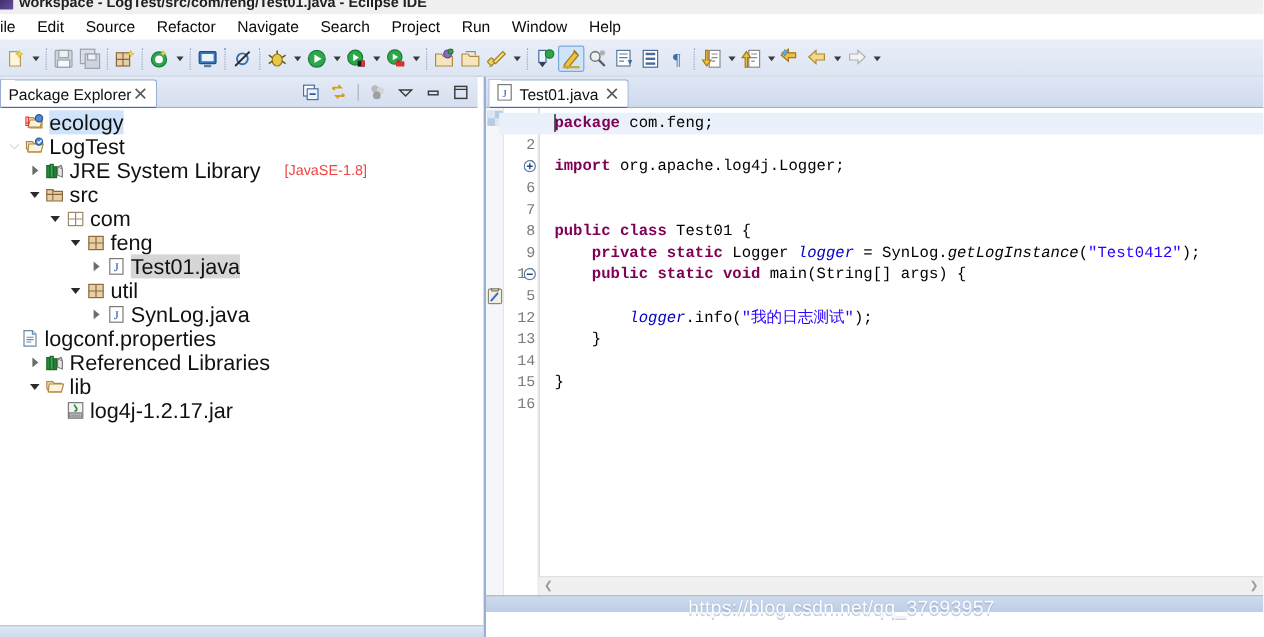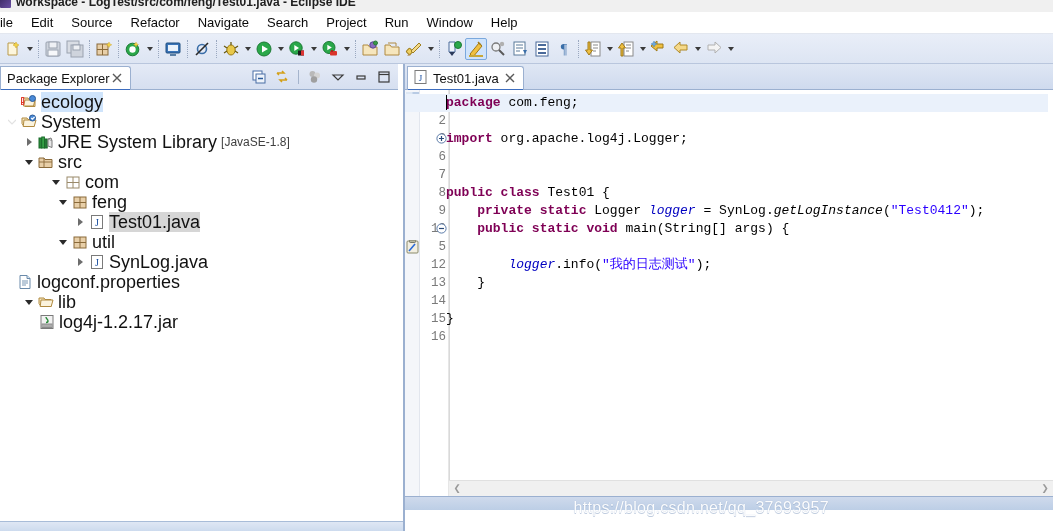--- a/index.html
+++ b/index.html
@@ -123,21 +123,21 @@
     padding-top: 2px;
     overflow: hidden;
   }
   .trow {
     display: flex; align-items: center;
     height: 20px; line-height: 20px;
     white-space: nowrap;
     cursor: default;
   }
   .trow .tlabel { font-size: 18px; color: #111; }
-  .trow .tsub { font-size: 12px; color: #404040; margin-left: 4px; }
+  .trow .tsub { font-size: 12px; color: #ef4444; margin-left: 20px; }
   .trow.sel-blue .tlabel { background: #cfe4fb; }
   .trow.sel-grey .tlabel { background: #d6d6d6; }
   .arrow {
     width: 16px; height: 20px; flex: 0 0 auto;
     display: inline-flex; align-items: center; justify-content: center;
   }
   .arrow.right::after {
     content: ""; width: 0; height: 0;
     border-top: 4px solid transparent;
     border-bottom: 4px solid transparent;
@@ -204,21 +204,21 @@
   }
   .fold {
     position: absolute; left: 31px; width: 11px; height: 11px;
   }
   .fold svg { display: block; }
   .vsep {
     position: absolute; left: 44px; top: 0; width: 1px; height: 420px;
     background: #d9d9d9;
   }
   .code-lines {
-    position: absolute; left: 41px; top: 0; right: 0; height: 420px;
+    position: absolute; left: 57px; top: 0; right: 0; height: 420px;
   }
   .cline {
     position: absolute; left: 0; height: 18px; line-height: 18px;
     white-space: pre;
     font-family: "Liberation Mono","DejaVu Sans Mono", monospace;
     font-size: 13px;
     color: #000;
   }
   .cline.hl-line {
     left: -46px; right: 0; width: 648px;
@@ -553,21 +553,21 @@
             </svg>
           </span>
           <span class="ticon">
             <svg width="16" height="16" viewBox="0 0 16 16">
               <path d="M1,4 l5,0 l1,1.5 l6,0 l0,7 l-10,0 l-2,-3 z" fill="#f6e6bd" stroke="#b08a40"></path>
               <path d="M3,6 l12,0 l-1.8,6.5 l-11,0 z" fill="#fbf3dd" stroke="#b08a40"></path>
               <circle cx="11.5" cy="4" r="3" fill="#4a8ad8" stroke="#2a5a98"></circle>
               <path d="M10.2,4 l1.2,1.2 l2.2,-2.4" stroke="#fff" stroke-width="1.2" fill="none"></path>
             </svg>
           </span>
-          <span class="tlabel">System</span>
+          <span class="tlabel">LogTest</span>
         </div>
         <div class="trow" style="padding-left: 21px;">
           <span class="arrow right"></span>
           <span class="ticon">
             <svg width="16" height="16" viewBox="0 0 16 16">
               <rect x="1" y="4" width="2.6" height="10" fill="#2a8a3a" stroke="#1a6a2a"></rect>
               <rect x="3.8" y="3" width="2.6" height="11" fill="#3aa84a" stroke="#1a6a2a"></rect>
               <rect x="6.6" y="5" width="2.6" height="9" fill="#2a7a3a" stroke="#1a6a2a"></rect>
               <path d="M10,5 l4,1.5 l0,7 l-4,-1.5 z" fill="#e8e8e8" stroke="#7a7a7a"></path>
               <path d="M10,5 l3,-1 l1,2.5" fill="#d0d0d0" stroke="#7a7a7a"></path>
@@ -579,21 +579,21 @@
         <div class="trow" style="padding-left: 21px;">
           <span class="arrow down"></span>
           <span class="ticon">
             <svg width="16" height="16" viewBox="0 0 16 16">
               <path d="M1,4 l5,0 l1,1.5 l7,0 l0,8 l-13,0 z" fill="#e8cfa8" stroke="#8a6a3a"></path>
               <path d="M1,8 l13,0 M6,4 l0,9" stroke="#8a6a3a" stroke-width="0.9"></path>
             </svg>
           </span>
           <span class="tlabel">src</span>
         </div>
-        <div class="trow" style="padding-left: 48px;">
+        <div class="trow" style="padding-left: 38px;">
           <span class="arrow down"></span>
           <span class="ticon">
             <svg width="16" height="16" viewBox="0 0 16 16">
               <rect x="2" y="3" width="12" height="11" fill="#fff" stroke="#9a8a6a"></rect>
               <path d="M2,8.5 L14,8.5 M8,3 L8,14" stroke="#9a8a6a"></path>
             </svg>
           </span>
           <span class="tlabel">com</span>
         </div>
         <div class="trow" style="padding-left: 55px;">
@@ -641,30 +641,43 @@
           <span class="ticon">
             <svg width="16" height="16" viewBox="0 0 16 16">
               <path d="M3,1.5 l7,0 l3,3 l0,10 l-10,0 z" fill="#fff" stroke="#6a8aaa"></path>
               <path d="M10,1.5 l0,3 l3,0" fill="#dce8f4" stroke="#6a8aaa"></path>
               <path d="M5,7 h6 M5,9 h6 M5,11 h4" stroke="#6a8aaa" stroke-width="0.9"></path>
             </svg>
           </span>
           <span class="tlabel">logconf.properties</span>
         </div>
         <div class="trow" style="padding-left: 21px;">
+          <span class="arrow right"></span>
+          <span class="ticon">
+            <svg width="16" height="16" viewBox="0 0 16 16">
+              <rect x="1" y="4" width="2.6" height="10" fill="#2a8a3a" stroke="#1a6a2a"></rect>
+              <rect x="3.8" y="3" width="2.6" height="11" fill="#3aa84a" stroke="#1a6a2a"></rect>
+              <rect x="6.6" y="5" width="2.6" height="9" fill="#2a7a3a" stroke="#1a6a2a"></rect>
+              <path d="M10,5 l4,1.5 l0,7 l-4,-1.5 z" fill="#e8e8e8" stroke="#7a7a7a"></path>
+              <path d="M10,5 l3,-1 l1,2.5" fill="#d0d0d0" stroke="#7a7a7a"></path>
+            </svg>
+          </span>
+          <span class="tlabel">Referenced Libraries</span>
+        </div>
+        <div class="trow" style="padding-left: 21px;">
           <span class="arrow down"></span>
           <span class="ticon">
             <svg width="16" height="16" viewBox="0 0 16 16">
               <path d="M1,4 l5,0 l1,1.5 l6,0 l0,7 l-10,0 l-2,-3 z" fill="#f6e6bd" stroke="#b08a40"></path>
               <path d="M3,6 l12,0 l-1.8,6.5 l-11,0 z" fill="#fbf3dd" stroke="#b08a40"></path>
             </svg>
           </span>
           <span class="tlabel">lib</span>
         </div>
-        <div class="trow" style="padding-left: 22px;">
+        <div class="trow" style="padding-left: 38px;">
           <span class="arrow"></span>
           <span class="ticon">
             <svg width="16" height="16" viewBox="0 0 16 16">
               <rect x="2" y="1.5" width="12" height="13" fill="#f2f2f2" stroke="#7a7a7a"></rect>
               <rect x="3" y="10" width="10" height="3.5" fill="#c8c8c8" stroke="#8a8a8a"></rect>
               <path d="M4,11 h8 M4,12.3 h8" stroke="#7a7a7a" stroke-width="0.5"></path>
               <path d="M7,3 c0,2 2,2 2,4 c0,1 -1,1.5 -2,1.5" fill="none" stroke="#2a8a3a" stroke-width="1.4"></path>
             </svg>
           </span>
           <span class="tlabel">log4j-1.2.17.jar</span>

